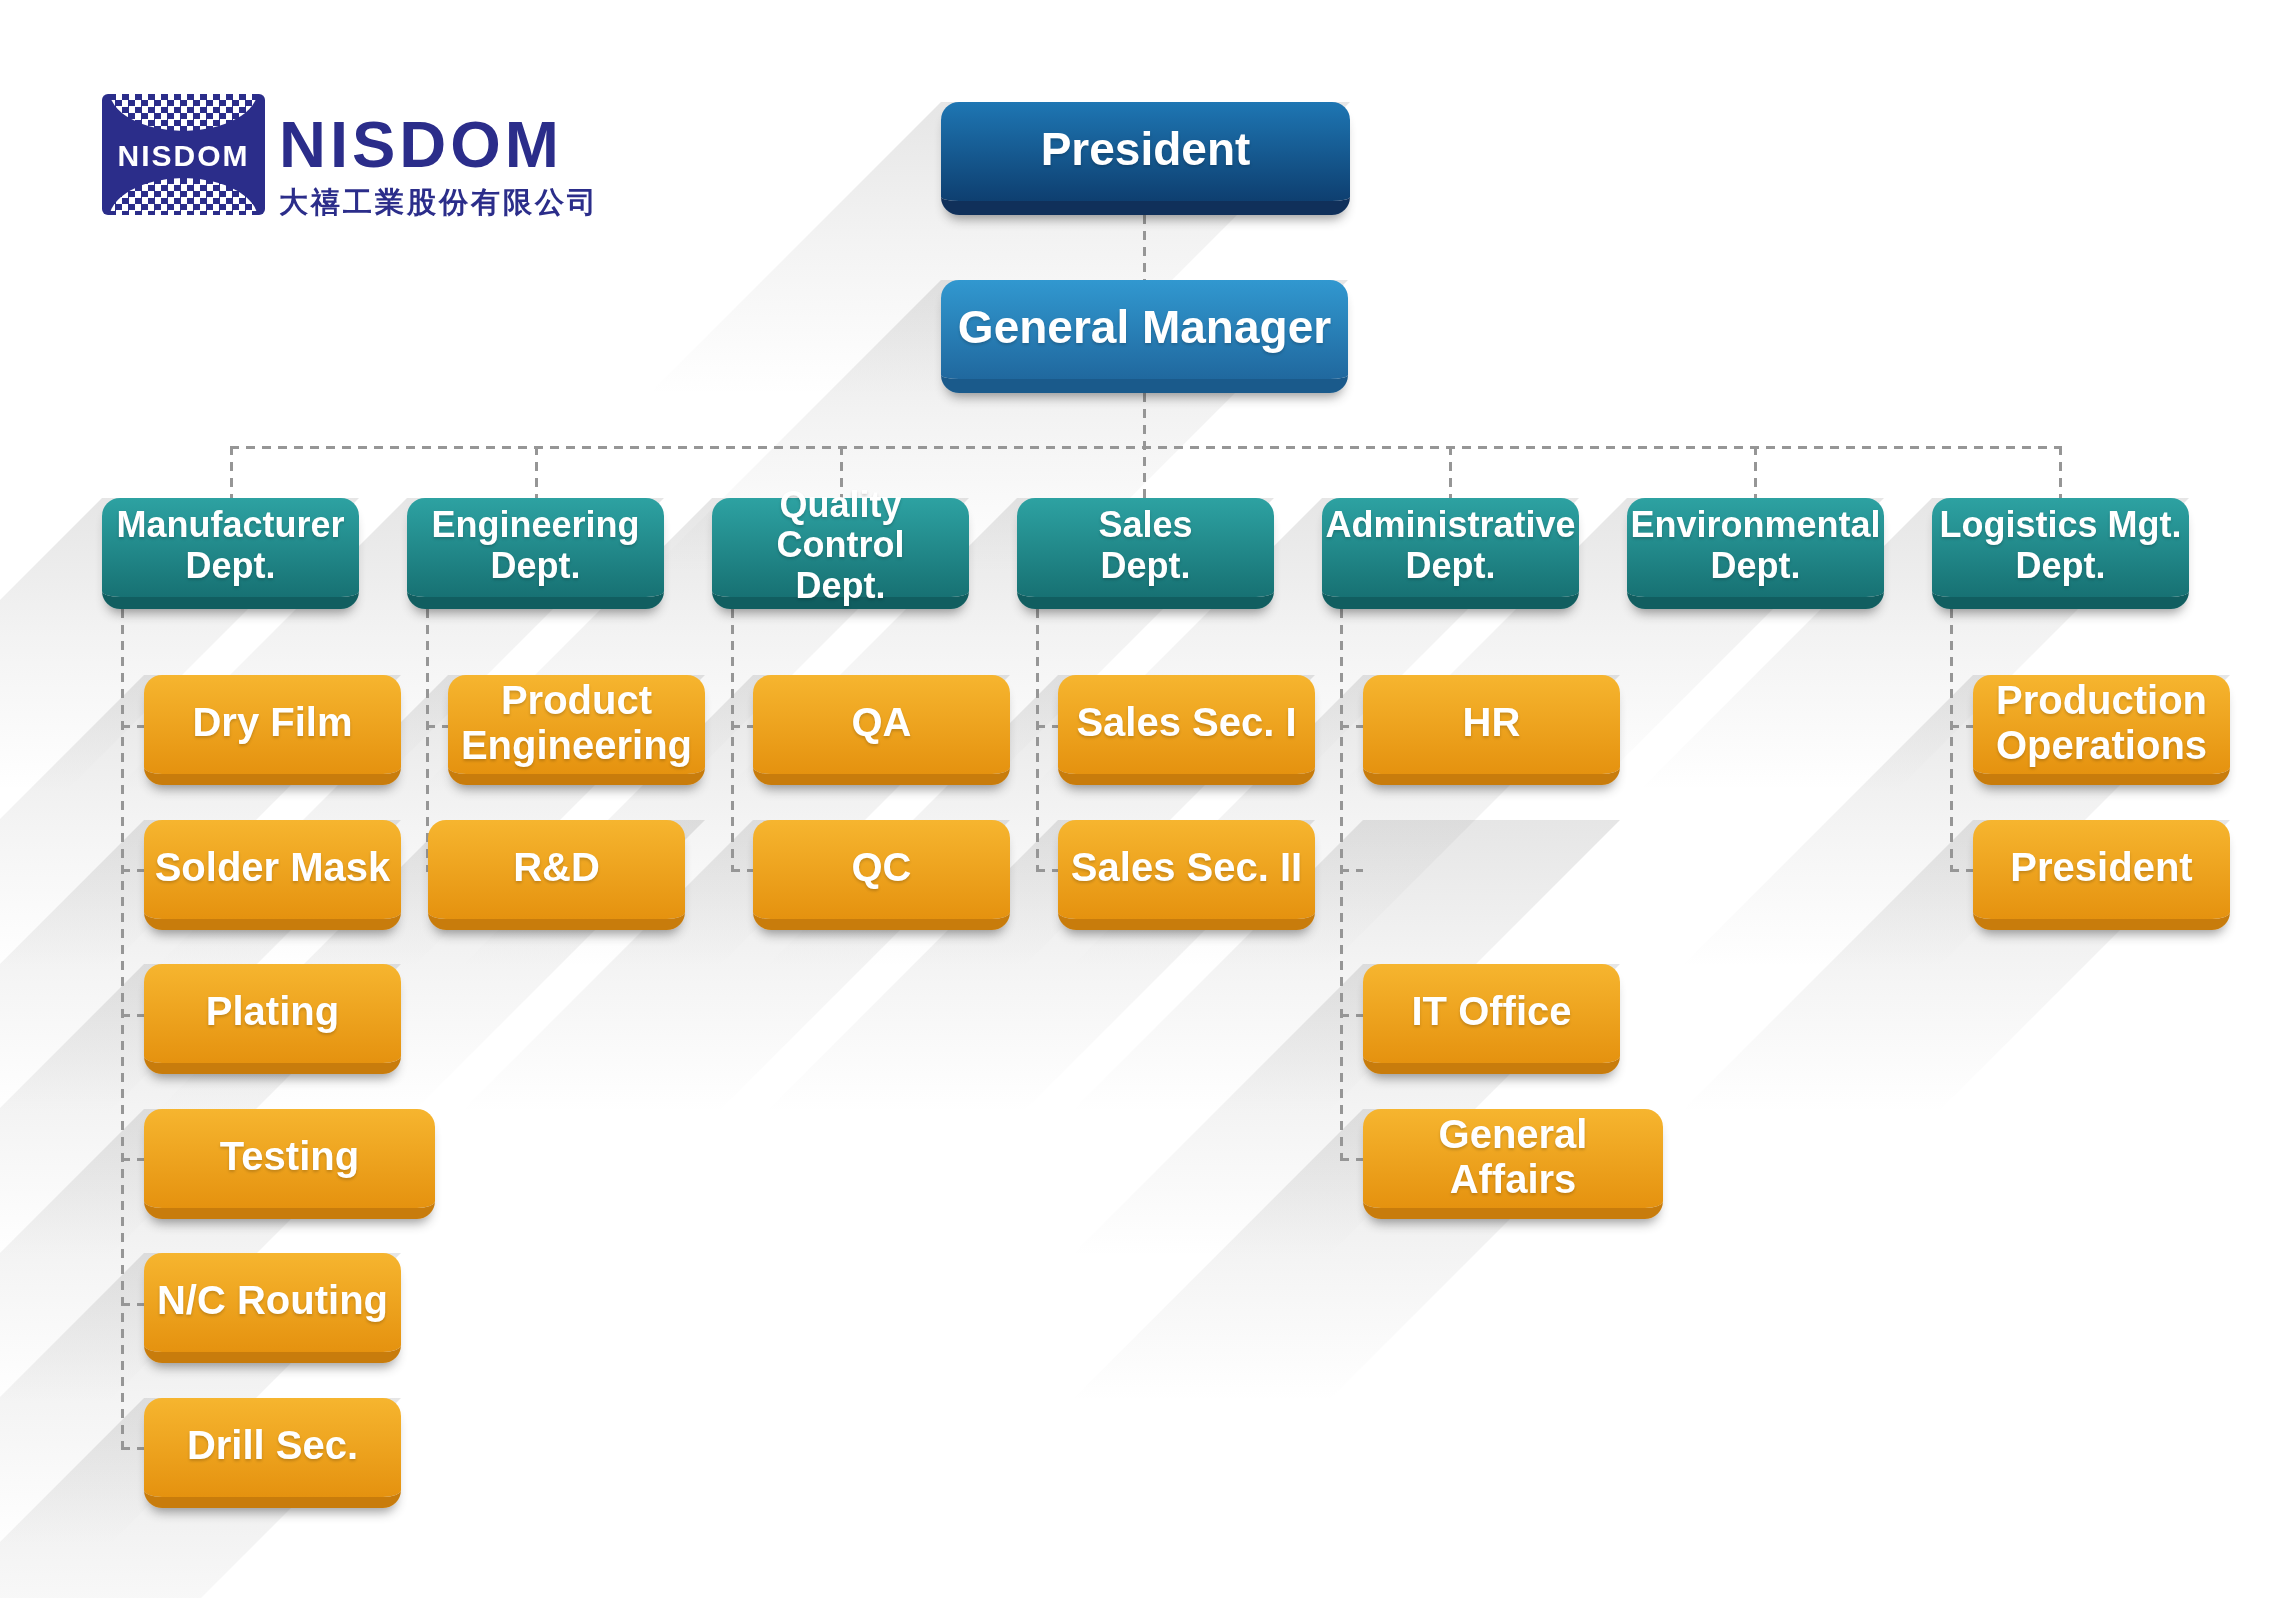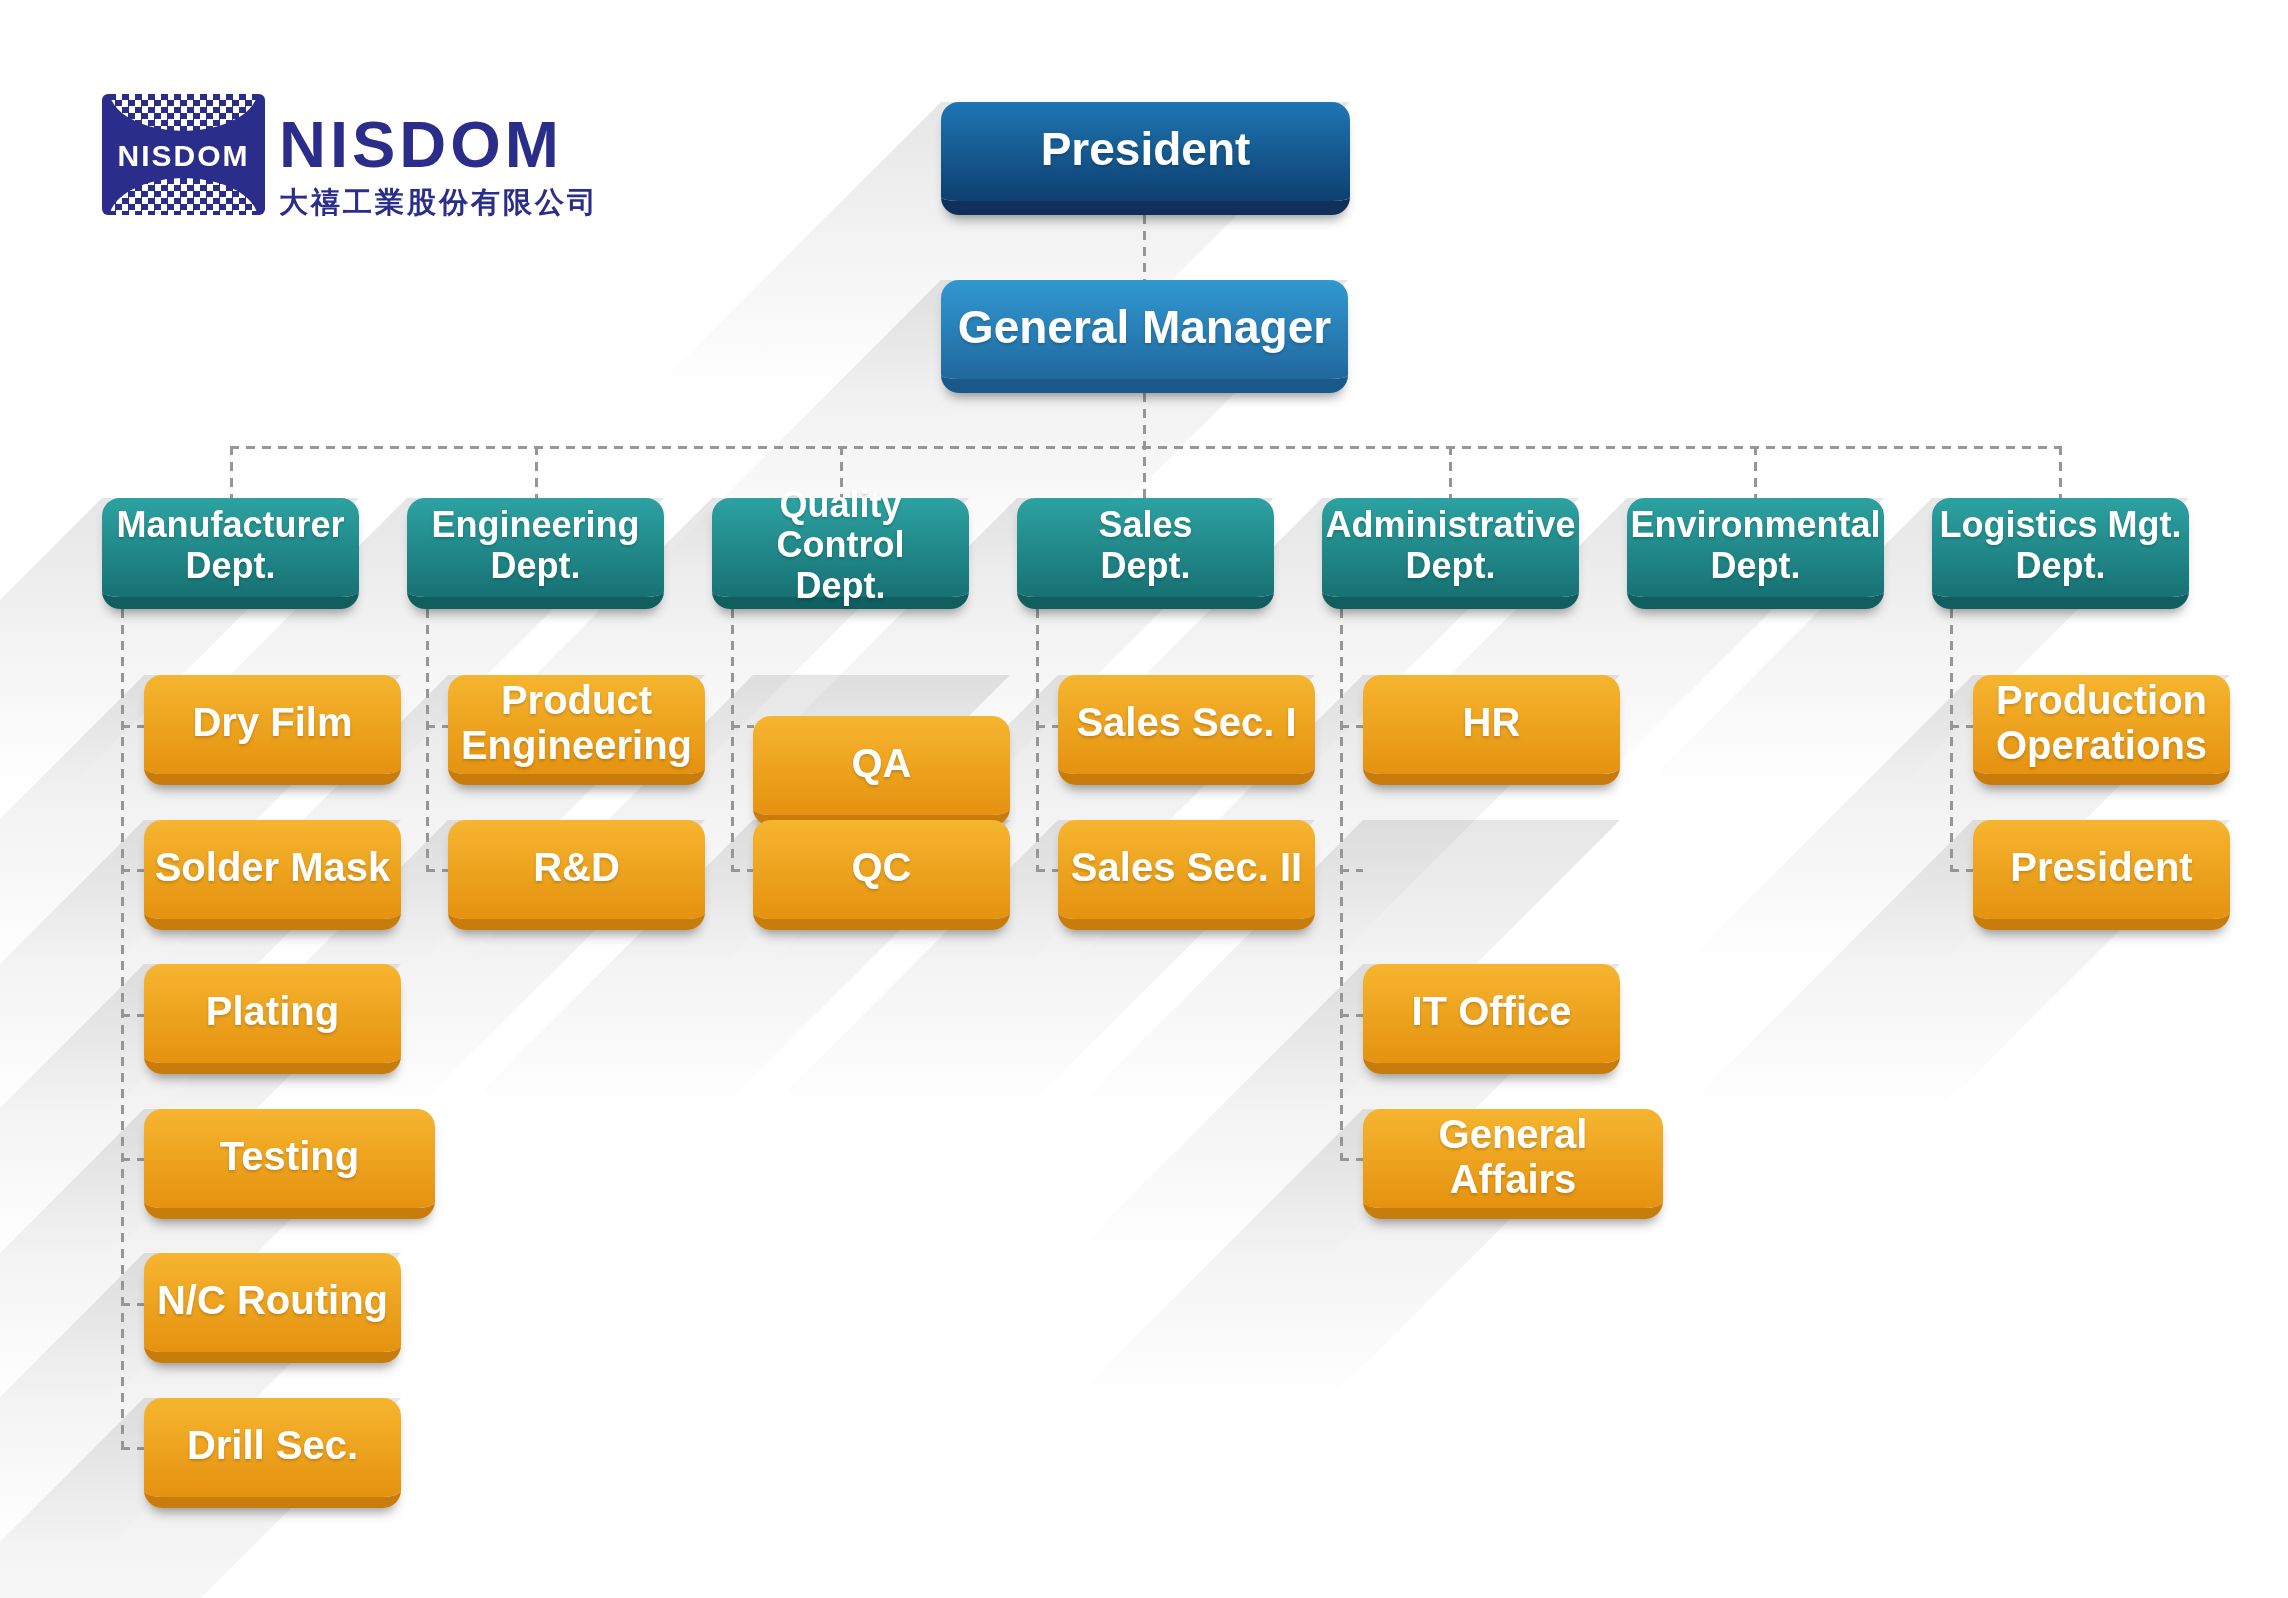--- a/index.html
+++ b/index.html
@@ -227,24 +227,24 @@
       <div class="node t-section" style="left: 144px; top: 1253px; width: 257px;">
         <span class="nlabel">N/C Routing</span>
       </div>
       <div class="node t-section" style="left: 144px; top: 1398px; width: 257px;">
         <span class="nlabel">Drill Sec.</span>
       </div>
       <div class="node t-section" style="left: 448px; top: 675px; width: 257px;">
         <span class="nlabel">Product
 Engineering</span>
       </div>
-      <div class="node t-section" style="left: 448px; top: 820px; width: 257px;">
+      <div class="node t-section" style="left: 428px; top: 820px; width: 257px;">
         <span class="nlabel">R&amp;D</span>
       </div>
-      <div class="node t-section" style="left: 753px; top: 675px; width: 257px; margin-top: 41px;">
+      <div class="node t-section" style="left: 753px; top: 675px; width: 257px;">
         <span class="nlabel">QA</span>
       </div>
       <div class="node t-section" style="left: 753px; top: 820px; width: 257px;">
         <span class="nlabel">QC</span>
       </div>
       <div class="node t-section" style="left: 1058px; top: 675px; width: 257px;">
         <span class="nlabel">Sales Sec. I</span>
       </div>
       <div class="node t-section" style="left: 1058px; top: 820px; width: 257px;">
         <span class="nlabel">Sales Sec. II</span>

